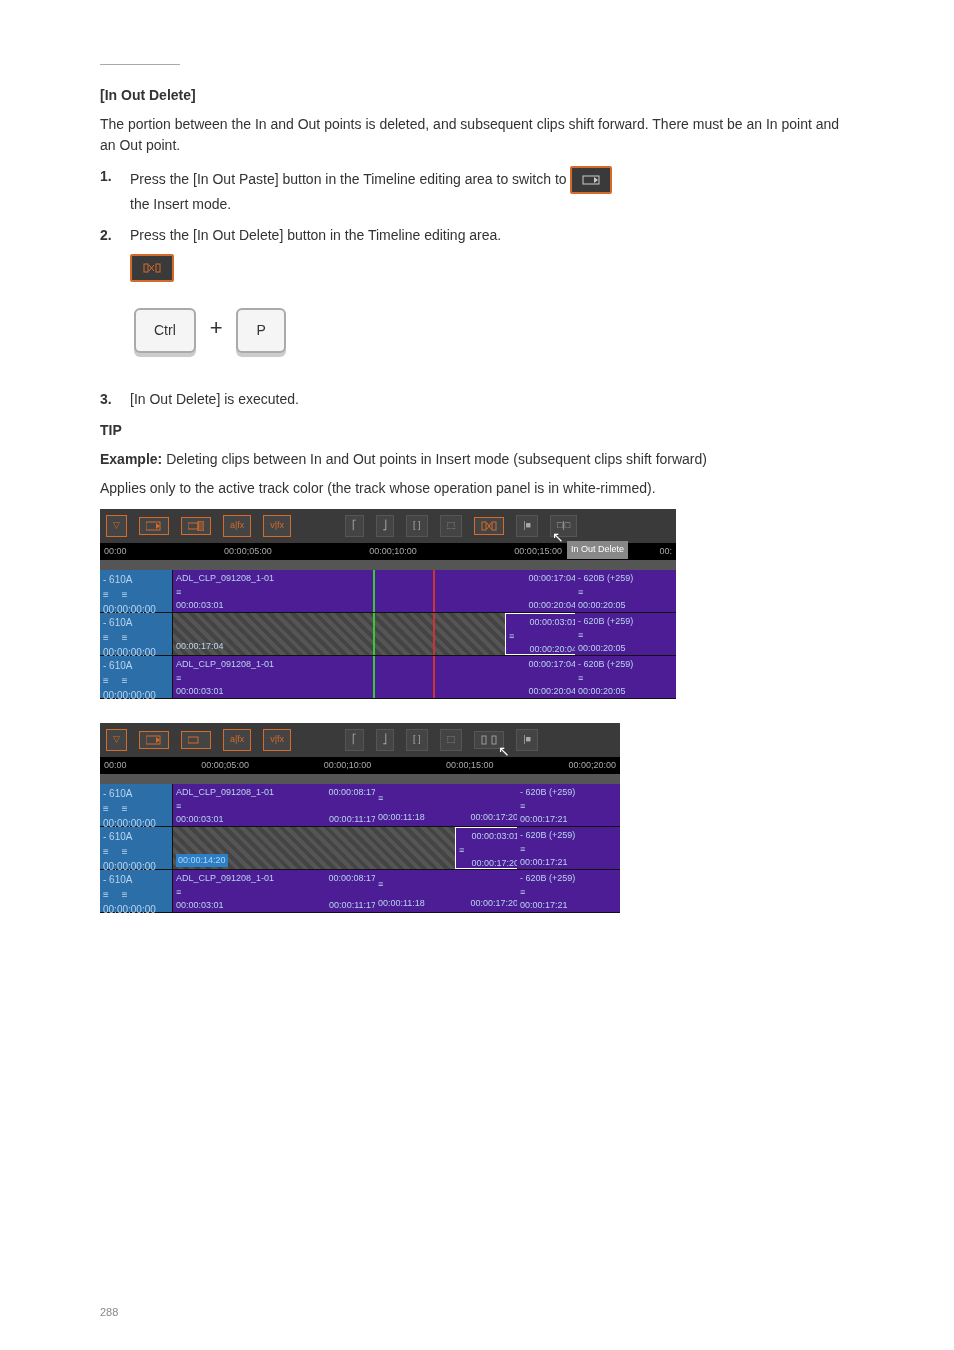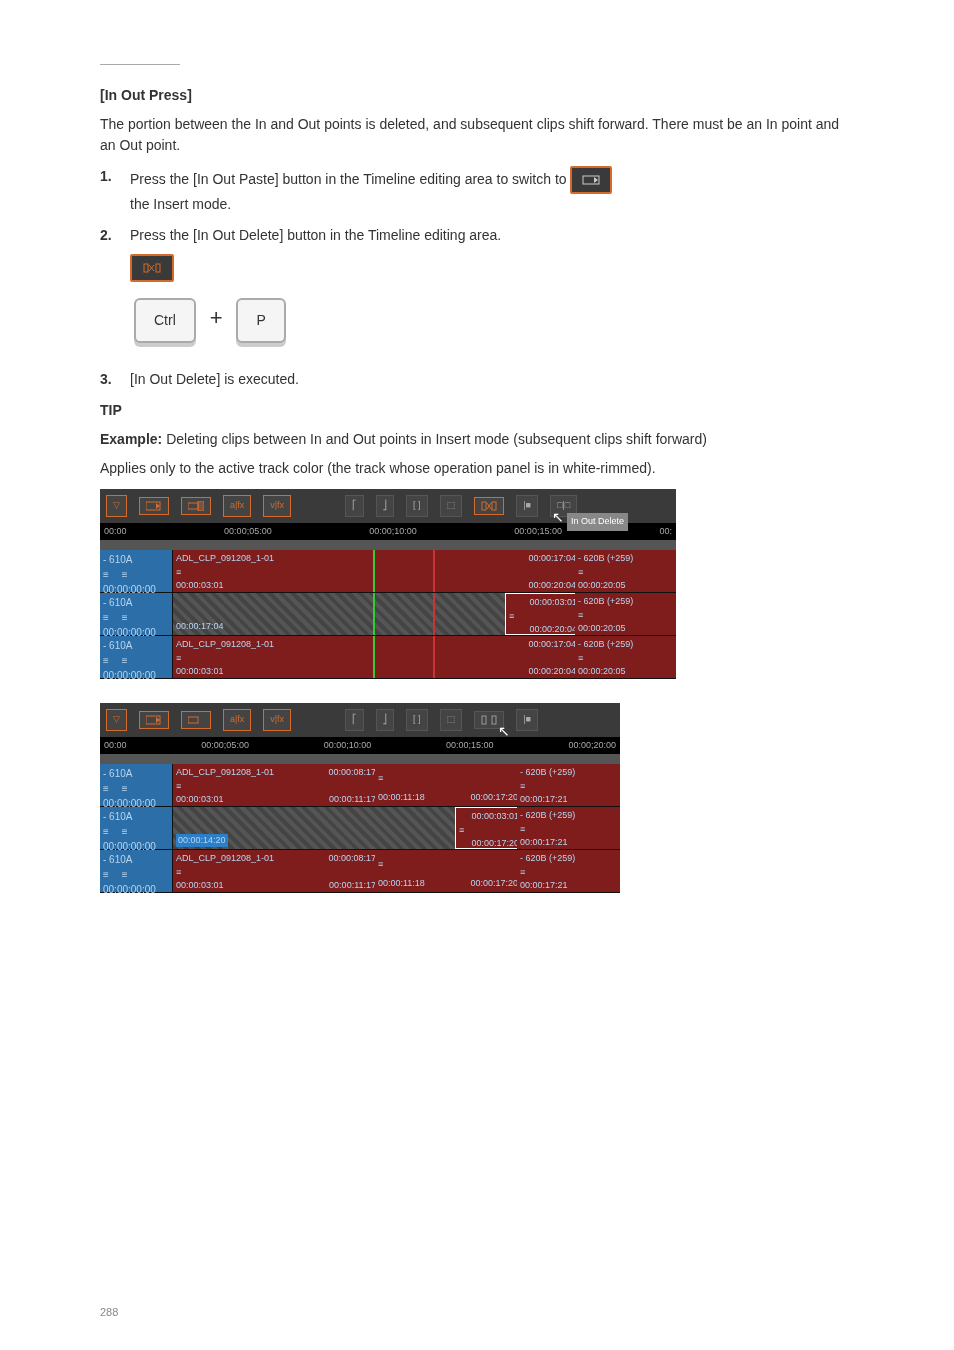--- a/index.html
+++ b/index.html
@@ -19,38 +19,38 @@
 
 .tl{background:#2a2a2a;color:#eee;font-size:10px;margin:10px 0 24px 0;width:576px}
 .tl-toolbar{background:#3a3a3a;padding:6px;display:flex;gap:12px;align-items:center;position:relative}
 .tbtn{border:1px solid #555;background:#444;padding:3px 6px;color:#aaa;font-size:9px;display:inline-flex;align-items:center}
 .tbtn.active{border-color:#d46b2a;color:#d46b2a}
 .tooltip{position:absolute;background:#888;color:#fff;padding:2px 4px;font-size:9px}
 .ruler{background:#000000;padding:2px 4px;display:flex;justify-content:space-between;font-size:9px;color:#aaa;border-bottom:2px solid #555}
 .track{display:flex;border-bottom:1px solid #111;height:42px}
 .track-hdr{width:66px;background:#2b6ea8;color:#b8d4ee;font-size:10px;padding:2px 3px;display:flex;flex-direction:column;justify-content:space-between;border-right:1px solid #111}
 .track-body{flex:1;position:relative;background:#3a3a3a}
-.clip{position:absolute;top:0;bottom:0;background:#7f1d1d;color:#b8d4ee;font-size:9px;padding:2px 3px;display:flex;flex-direction:column;justify-content:space-between;overflow:hidden}
+.clip{position:absolute;top:0;bottom:0;background:#4c1d95;color:#b8d4ee;font-size:9px;padding:2px 3px;display:flex;flex-direction:column;justify-content:space-between;overflow:hidden}
 .clip.stripe{background:repeating-linear-gradient(45deg,#444,#444 4px,#555 4px,#555 8px)}
 .clip .r{text-align:right}
 .clip-top{display:flex;justify-content:space-between}
 .clip-bot{display:flex;justify-content:space-between}
 .markline{position:absolute;top:0;bottom:0;width:2px}
 .green{background:#3c3}
 .red{background:#c33}
 .eq{letter-spacing:-1px}
 .cursor-arrow{position:absolute;color:#fff;font-size:14px}
 </style>
 </head>
 <body>
 <div class="page">
 
 <hr class="section-hr">
 
-<h3>[In Out Press]</h3>
+<h3>[In Out Delete]</h3>
 <p>The portion between the In and Out points is deleted, and subsequent clips shift forward. There must be an In point and an Out point.</p>
 
 <div class="step">
   <div class="step-num">1.</div>
   <div>
     <span>Press the [In Out Paste] button in the Timeline editing area to switch to</span>
     <span class="brand-btn">
       <svg width="18" height="12">
             <rect x="1" y="2" width="16" height="8" fill="none" stroke="#ccc"></rect>
             <path d="M12 3 L16 6 L12 9 Z" fill="#ccc"></path>
@@ -67,21 +67,21 @@
     <div style="margin:8px 0">
       <span class="brand-btn">
         <svg width="20" height="12">
               <rect x="2" y="2" width="4" height="8" fill="none" stroke="#d46b2a"></rect>
               <rect x="14" y="2" width="4" height="8" fill="none" stroke="#d46b2a"></rect>
               <line x1="7" y1="3" x2="12" y2="9" stroke="#d46b2a"></line>
               <line x1="7" y1="9" x2="12" y2="3" stroke="#d46b2a"></line>
             </svg>
       </span>
     </div>
-    <div style="margin:16px 0">
+    <div style="margin:26px 0">
       <span class="key">Ctrl</span>
       <span class="and-plus">+</span>
       <span class="key">P</span>
     </div>
   </div>
 </div>
 
 <div class="step">
   <div class="step-num">3.</div>
   <div>[In Out Delete] is executed.</div>
@@ -123,21 +123,21 @@
           <svg width="16" height="10">
             <rect x="1" y="1" width="4" height="8" fill="none" stroke="#d46b2a"></rect>
             <rect x="11" y="1" width="4" height="8" fill="none" stroke="#d46b2a"></rect>
             <line x1="6" y1="2" x2="10" y2="8" stroke="#d46b2a"></line>
             <line x1="6" y1="8" x2="10" y2="2" stroke="#d46b2a"></line>
           </svg>
         </span>
     <span class="tbtn">|■</span>
     <span class="tbtn">□|□</span>
     <span class="cursor-arrow" style="left:452px;top:18px">↖</span>
-    <div class="tooltip" style="right:48px;top:24px">In Out Delete</div>
+    <div class="tooltip" style="right:48px;top:32px">In Out Delete</div>
   </div>
   <div class="ruler">
     <span>00:00</span>
     <span>00:00;05:00</span>
     <span>00:00;10:00</span>
     <span>00:00;15:00</span>
     <span>00:</span>
   </div>
   <div style="height:8px;background:#555"></div>
 

